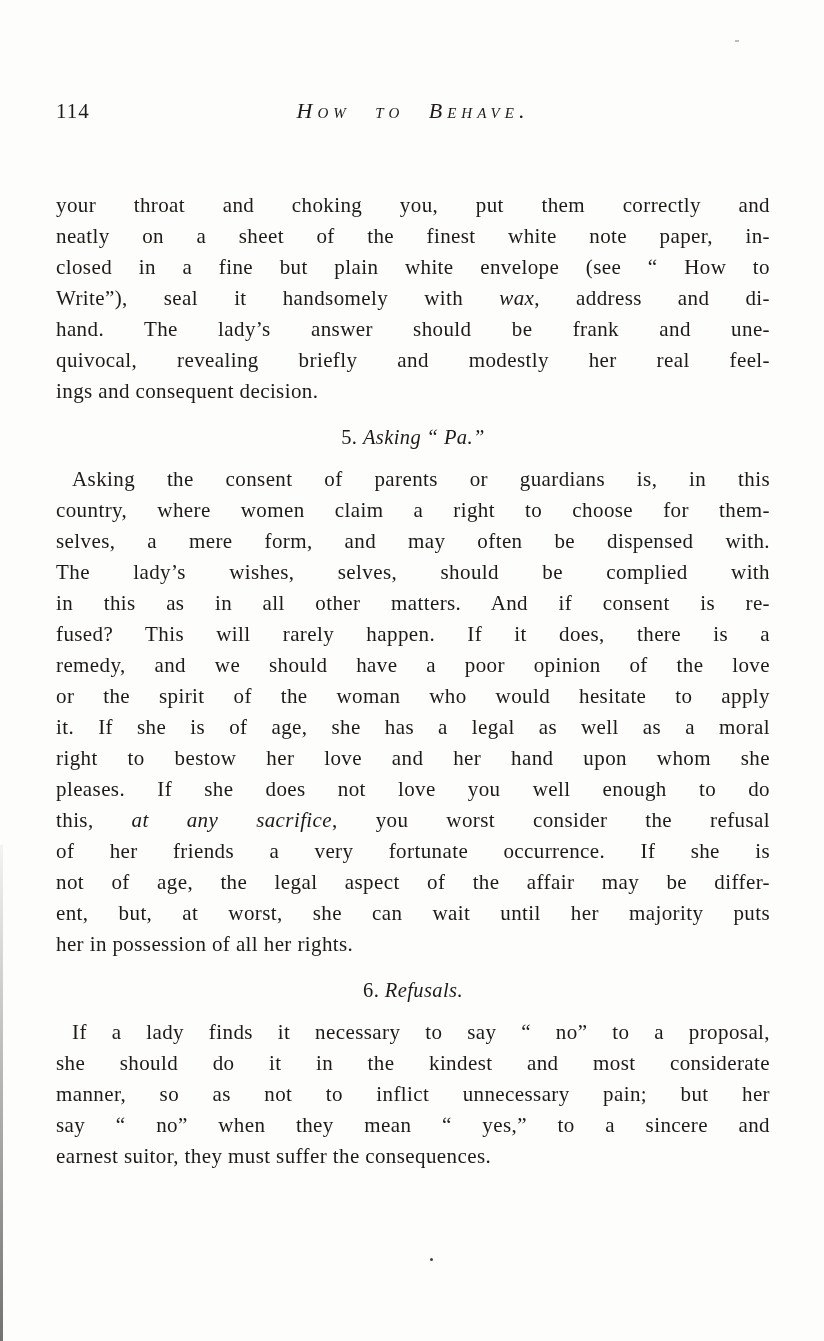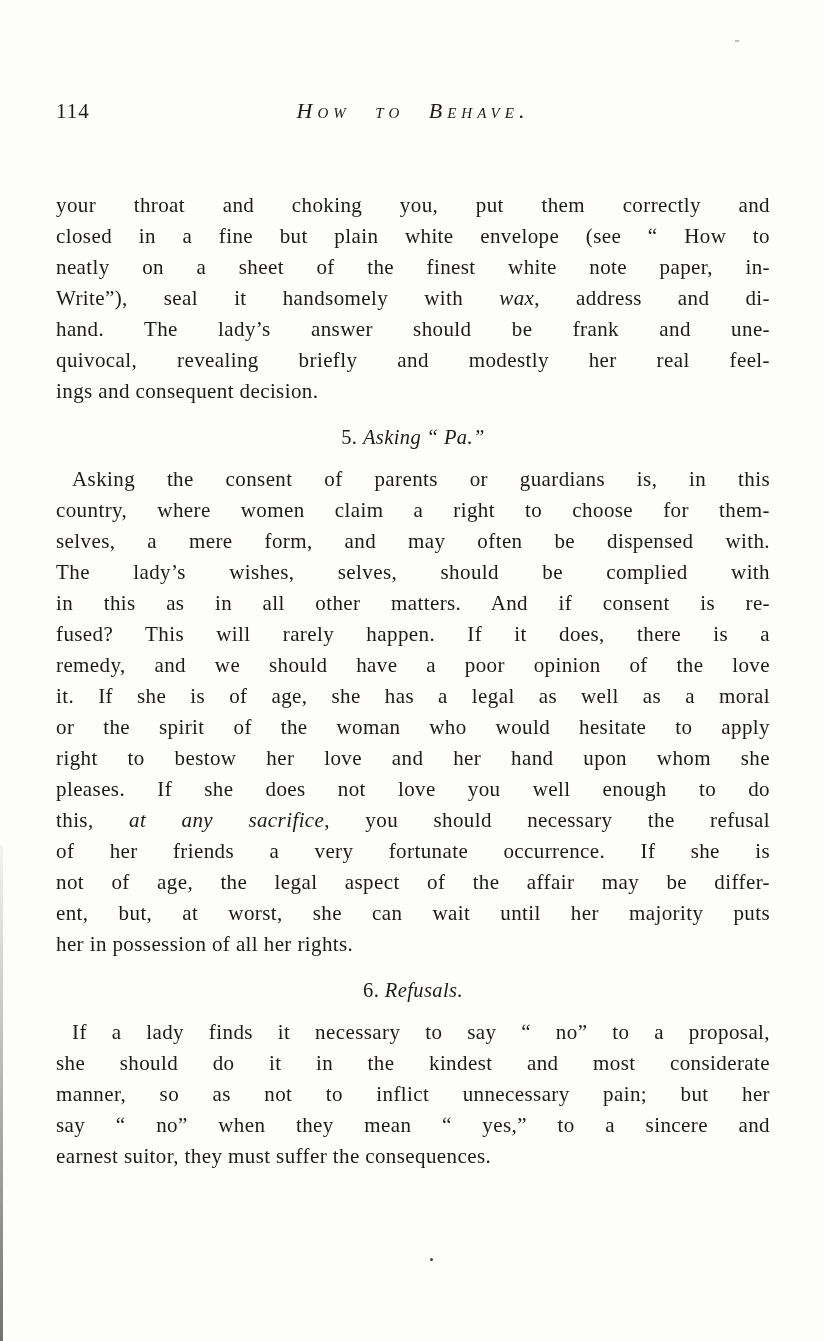--- a/index.html
+++ b/index.html
@@ -96,41 +96,41 @@
 
 <div class="page">
   <header class="page-header">
     <span class="page-number">114</span>
     <span class="running-head">How to Behave.</span>
   </header>
 
   <main class="page-body">
       <div class="paragraph">
         <div class="line"><span>your throat and choking you, put them correctly and</span></div>
+        <div class="line"><span>neatly on a sheet of the finest white note paper, in-</span></div>
         <div class="line"><span>closed in a fine but plain white envelope (see “ How to</span></div>
-        <div class="line"><span>neatly on a sheet of the finest white note paper, in-</span></div>
         <div class="line"><span>Write”), seal it handsomely with </span><span class="italic">wax</span><span>, address and di-</span></div>
         <div class="line"><span>hand. The lady’s answer should be frank and une-</span></div>
         <div class="line"><span>quivocal, revealing briefly and modestly her real feel-</span></div>
         <div class="line last"><span>ings and consequent decision.</span></div>
       </div>
       <div class="section-heading"><span>5. </span><span class="italic">Asking “ Pa.”</span></div>
       <div class="paragraph">
         <div class="line first-indent"><span>Asking the consent of parents or guardians is, in this</span></div>
         <div class="line"><span>country, where women claim a right to choose for them-</span></div>
         <div class="line"><span>selves, a mere form, and may often be dispensed with.</span></div>
         <div class="line"><span>The lady’s wishes, selves, should be complied with</span></div>
         <div class="line"><span>in this as in all other matters. And if consent is re-</span></div>
         <div class="line"><span>fused? This will rarely happen. If it does, there is a</span></div>
         <div class="line"><span>remedy, and we should have a poor opinion of the love</span></div>
+        <div class="line"><span>or the spirit of the woman who would hesitate to apply</span></div>
         <div class="line"><span>it. If she is of age, she has a legal as well as a moral</span></div>
-        <div class="line"><span>or the spirit of the woman who would hesitate to apply</span></div>
         <div class="line"><span>right to bestow her love and her hand upon whom she</span></div>
         <div class="line"><span>pleases. If she does not love you well enough to do</span></div>
-        <div class="line"><span>this, </span><span class="italic">at any sacrifice</span><span>, you should necessary the refusal</span></div>
+        <div class="line"><span>this, </span><span class="italic">at any sacrifice</span><span>, you worst consider the refusal</span></div>
         <div class="line"><span>of her friends a very fortunate occurrence. If she is</span></div>
         <div class="line"><span>not of age, the legal aspect of the affair may be differ-</span></div>
         <div class="line"><span>ent, but, at worst, she can wait until her majority puts</span></div>
         <div class="line last"><span>her in possession of all her rights.</span></div>
       </div>
       <div class="section-heading"><span>6. </span><span class="italic">Refusals.</span></div>
       <div class="paragraph">
         <div class="line first-indent"><span>If a lady finds it necessary to say “ no” to a proposal,</span></div>
         <div class="line"><span>she should do it in the kindest and most considerate</span></div>
         <div class="line"><span>manner, so as not to inflict unnecessary pain; but her</span></div>

